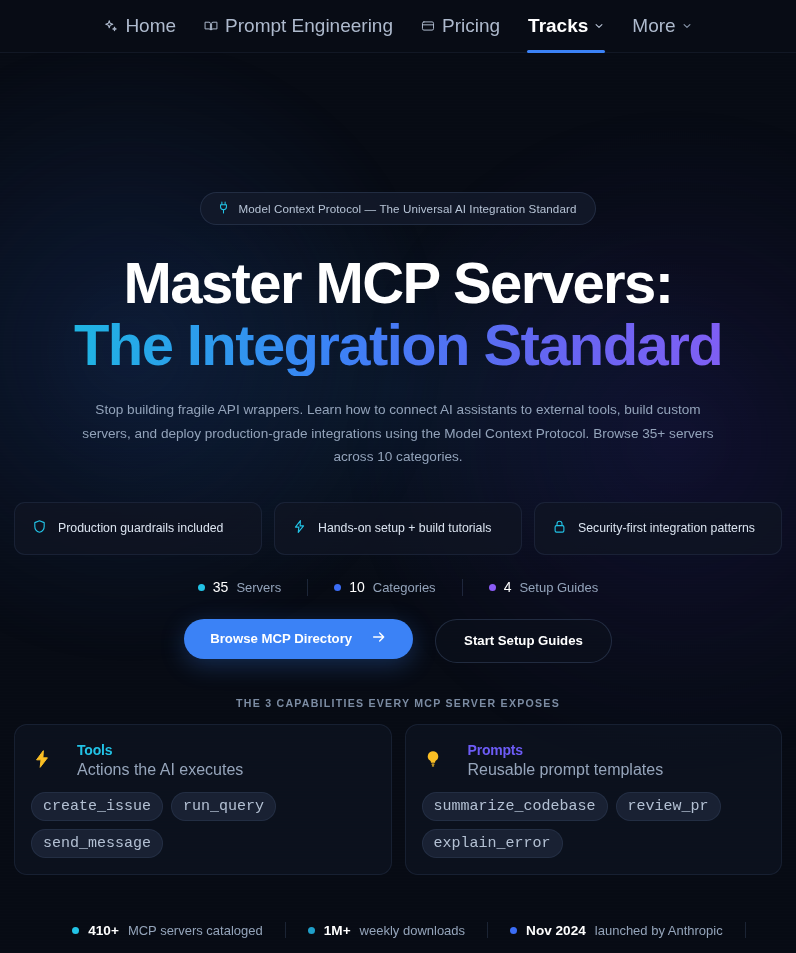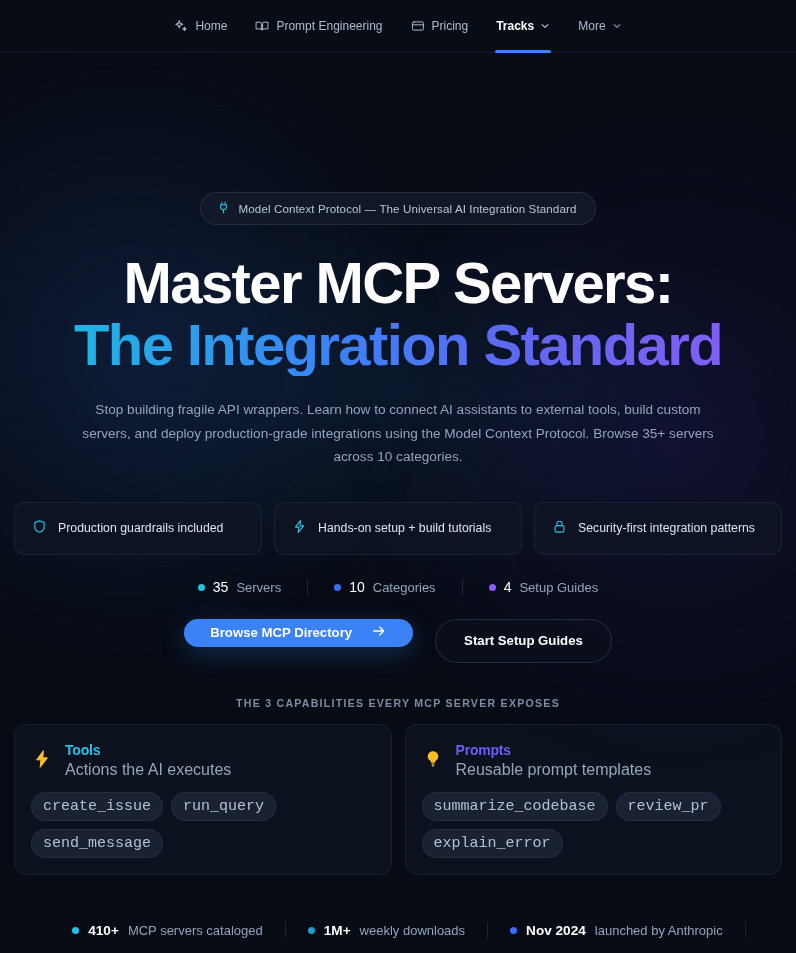--- a/index.html
+++ b/index.html
@@ -67,21 +67,21 @@
     align-items: center;
     justify-content: center;
     gap: 0px;
   }
   .nav-item {
     display: flex;
     align-items: center;
     gap: 7px;
     padding: 0 14px;
     height: 53px;
-    font-size: 12px;
+    font-size: 19px;
     color: #aebacd;
     cursor: pointer;
     position: relative;
     white-space: nowrap;
   }
   .nav-item.active {
     color: #ffffff;
     font-weight: bold;
   }
   .nav-item.active::after {
@@ -201,21 +201,21 @@
   .ctas {
     margin-top: 23px;
     display: flex;
     justify-content: center;
     gap: 22px;
   }
   .cta-primary {
     display: flex;
     align-items: center;
     gap: 19px;
-    height: 28px;
+    height: 40px;
     padding: 0 26px;
     border-radius: 999px;
     background: #3b82f6;
     color: #ffffff;
     font-size: 13.2px;
     font-weight: bold;
     border: none;
     cursor: pointer;
     font-family: inherit;
     box-shadow: 0 6px 24px rgba(59,130,246,0.28);
@@ -253,21 +253,21 @@
     flex: 1;
     border-radius: 13px;
     border: 1px solid rgba(110,140,190,0.13);
     background: rgba(14,19,33,0.72);
     padding: 17px 16px 16px;
     min-height: 133px;
   }
   .card-top {
     display: flex;
     align-items: flex-start;
-    gap: 12px;
+    gap: 24px;
   }
   .card-ico {
     width: 22px;
     flex: none;
     display: flex;
     justify-content: center;
     padding-top: 7px;
   }
   .card-title {
     font-size: 14px;

